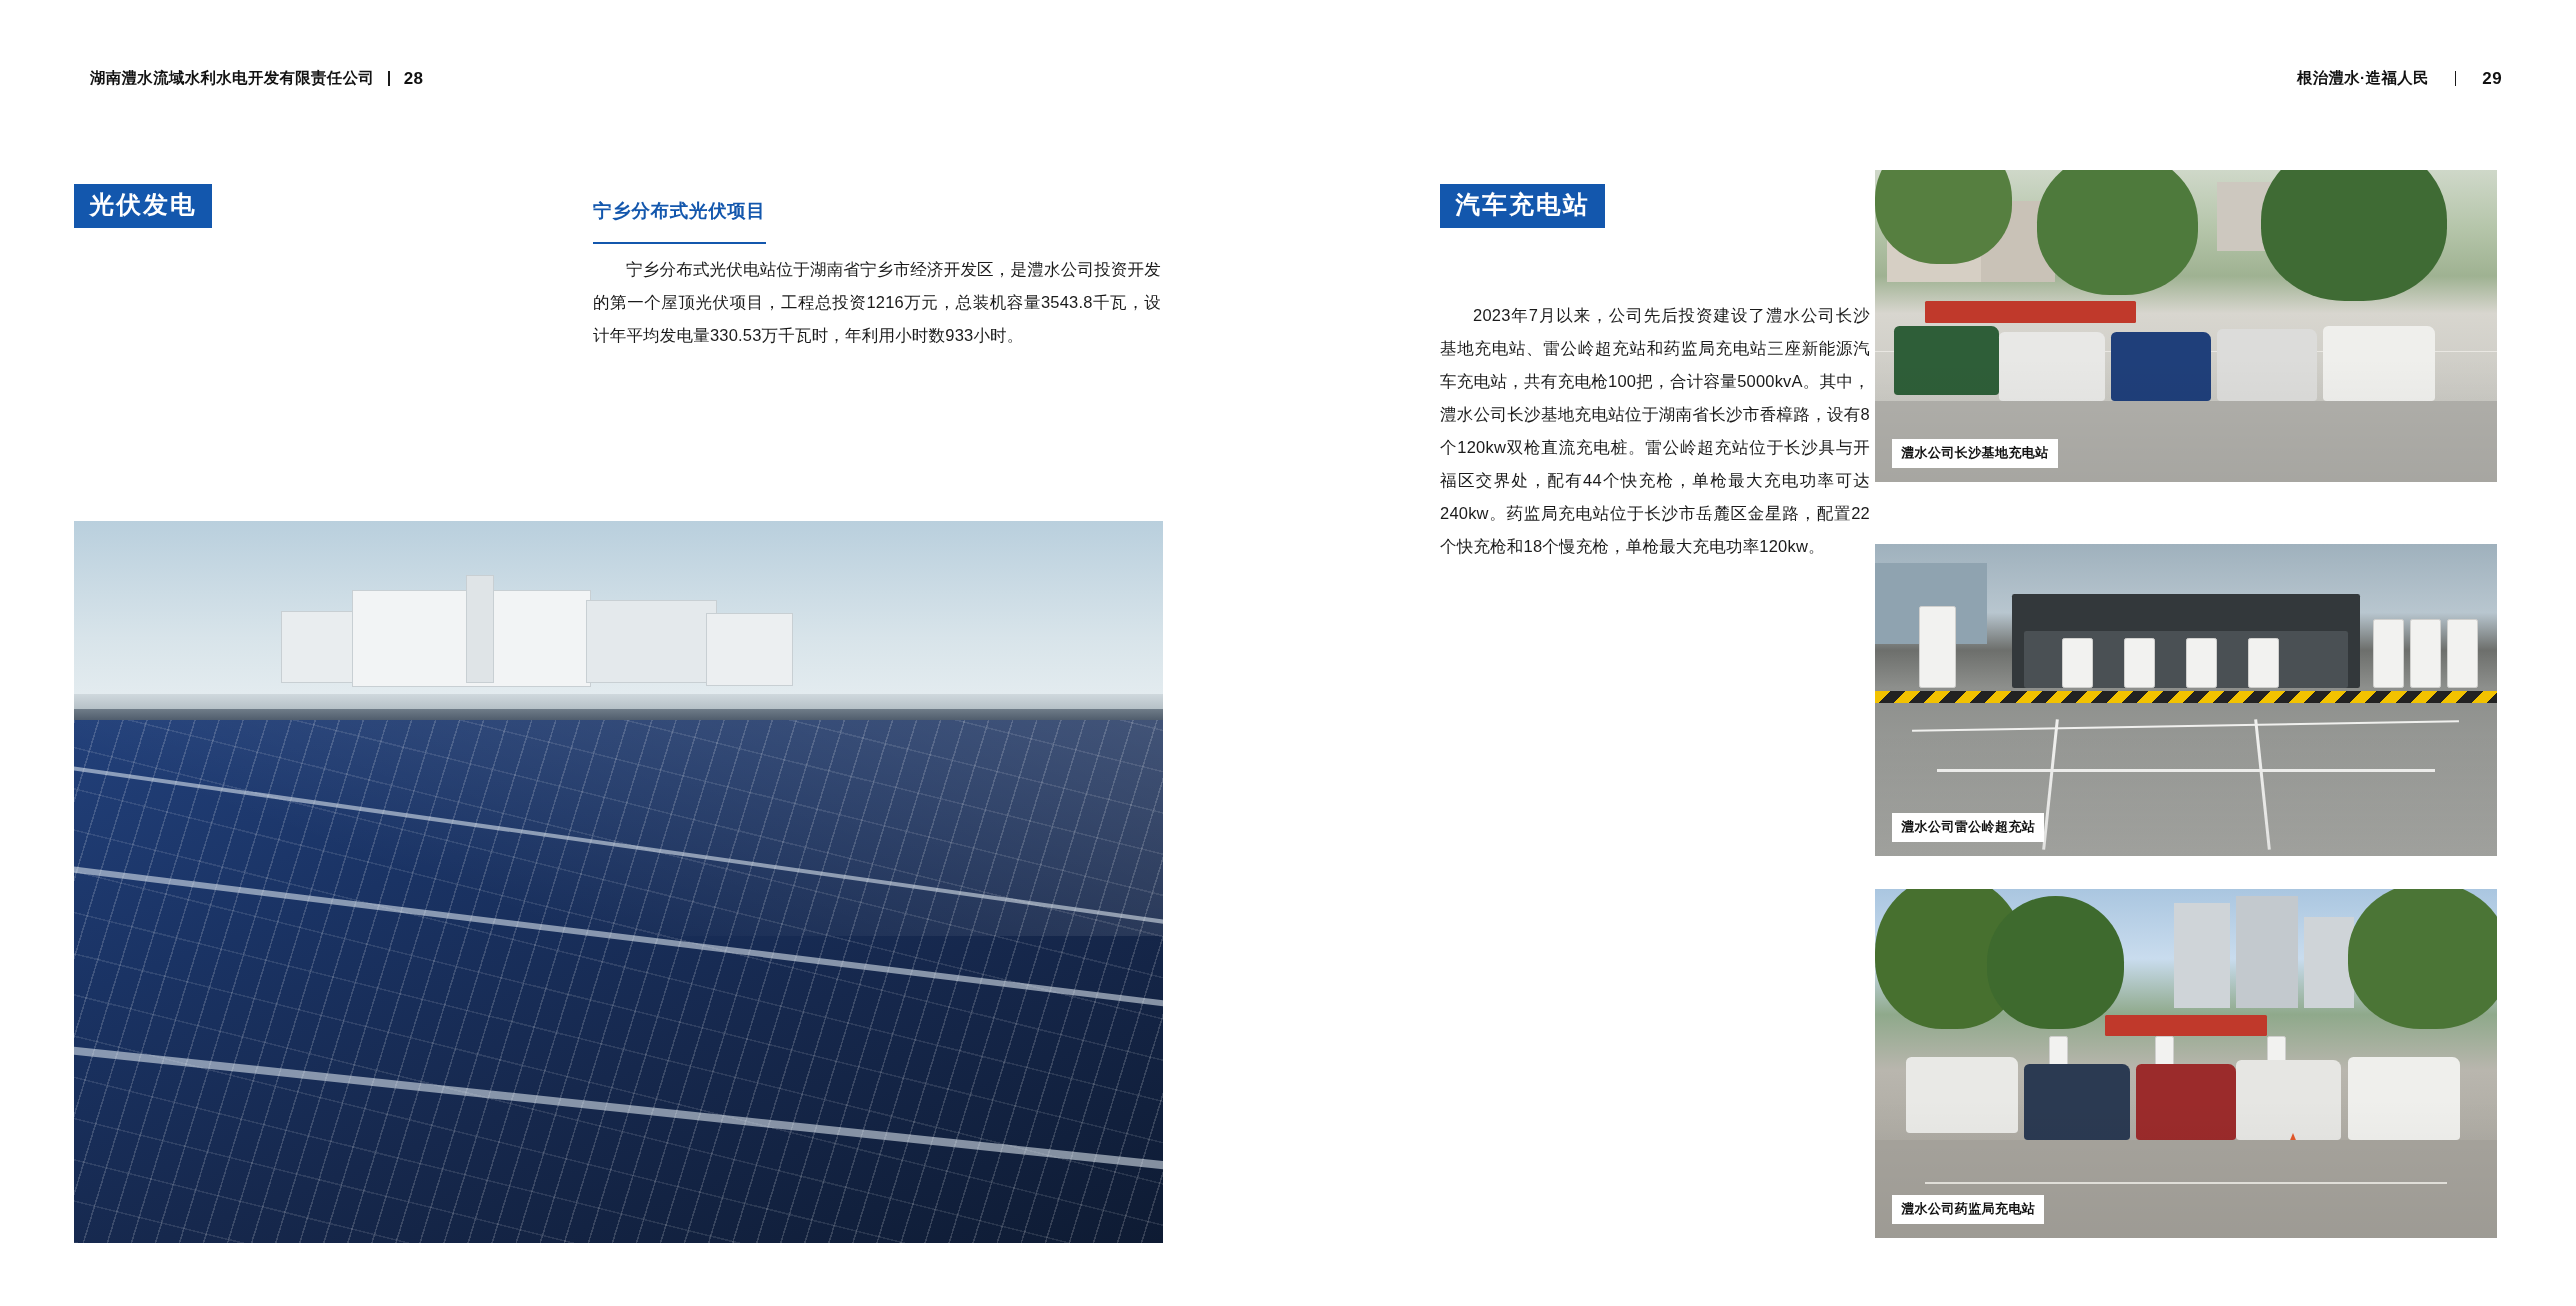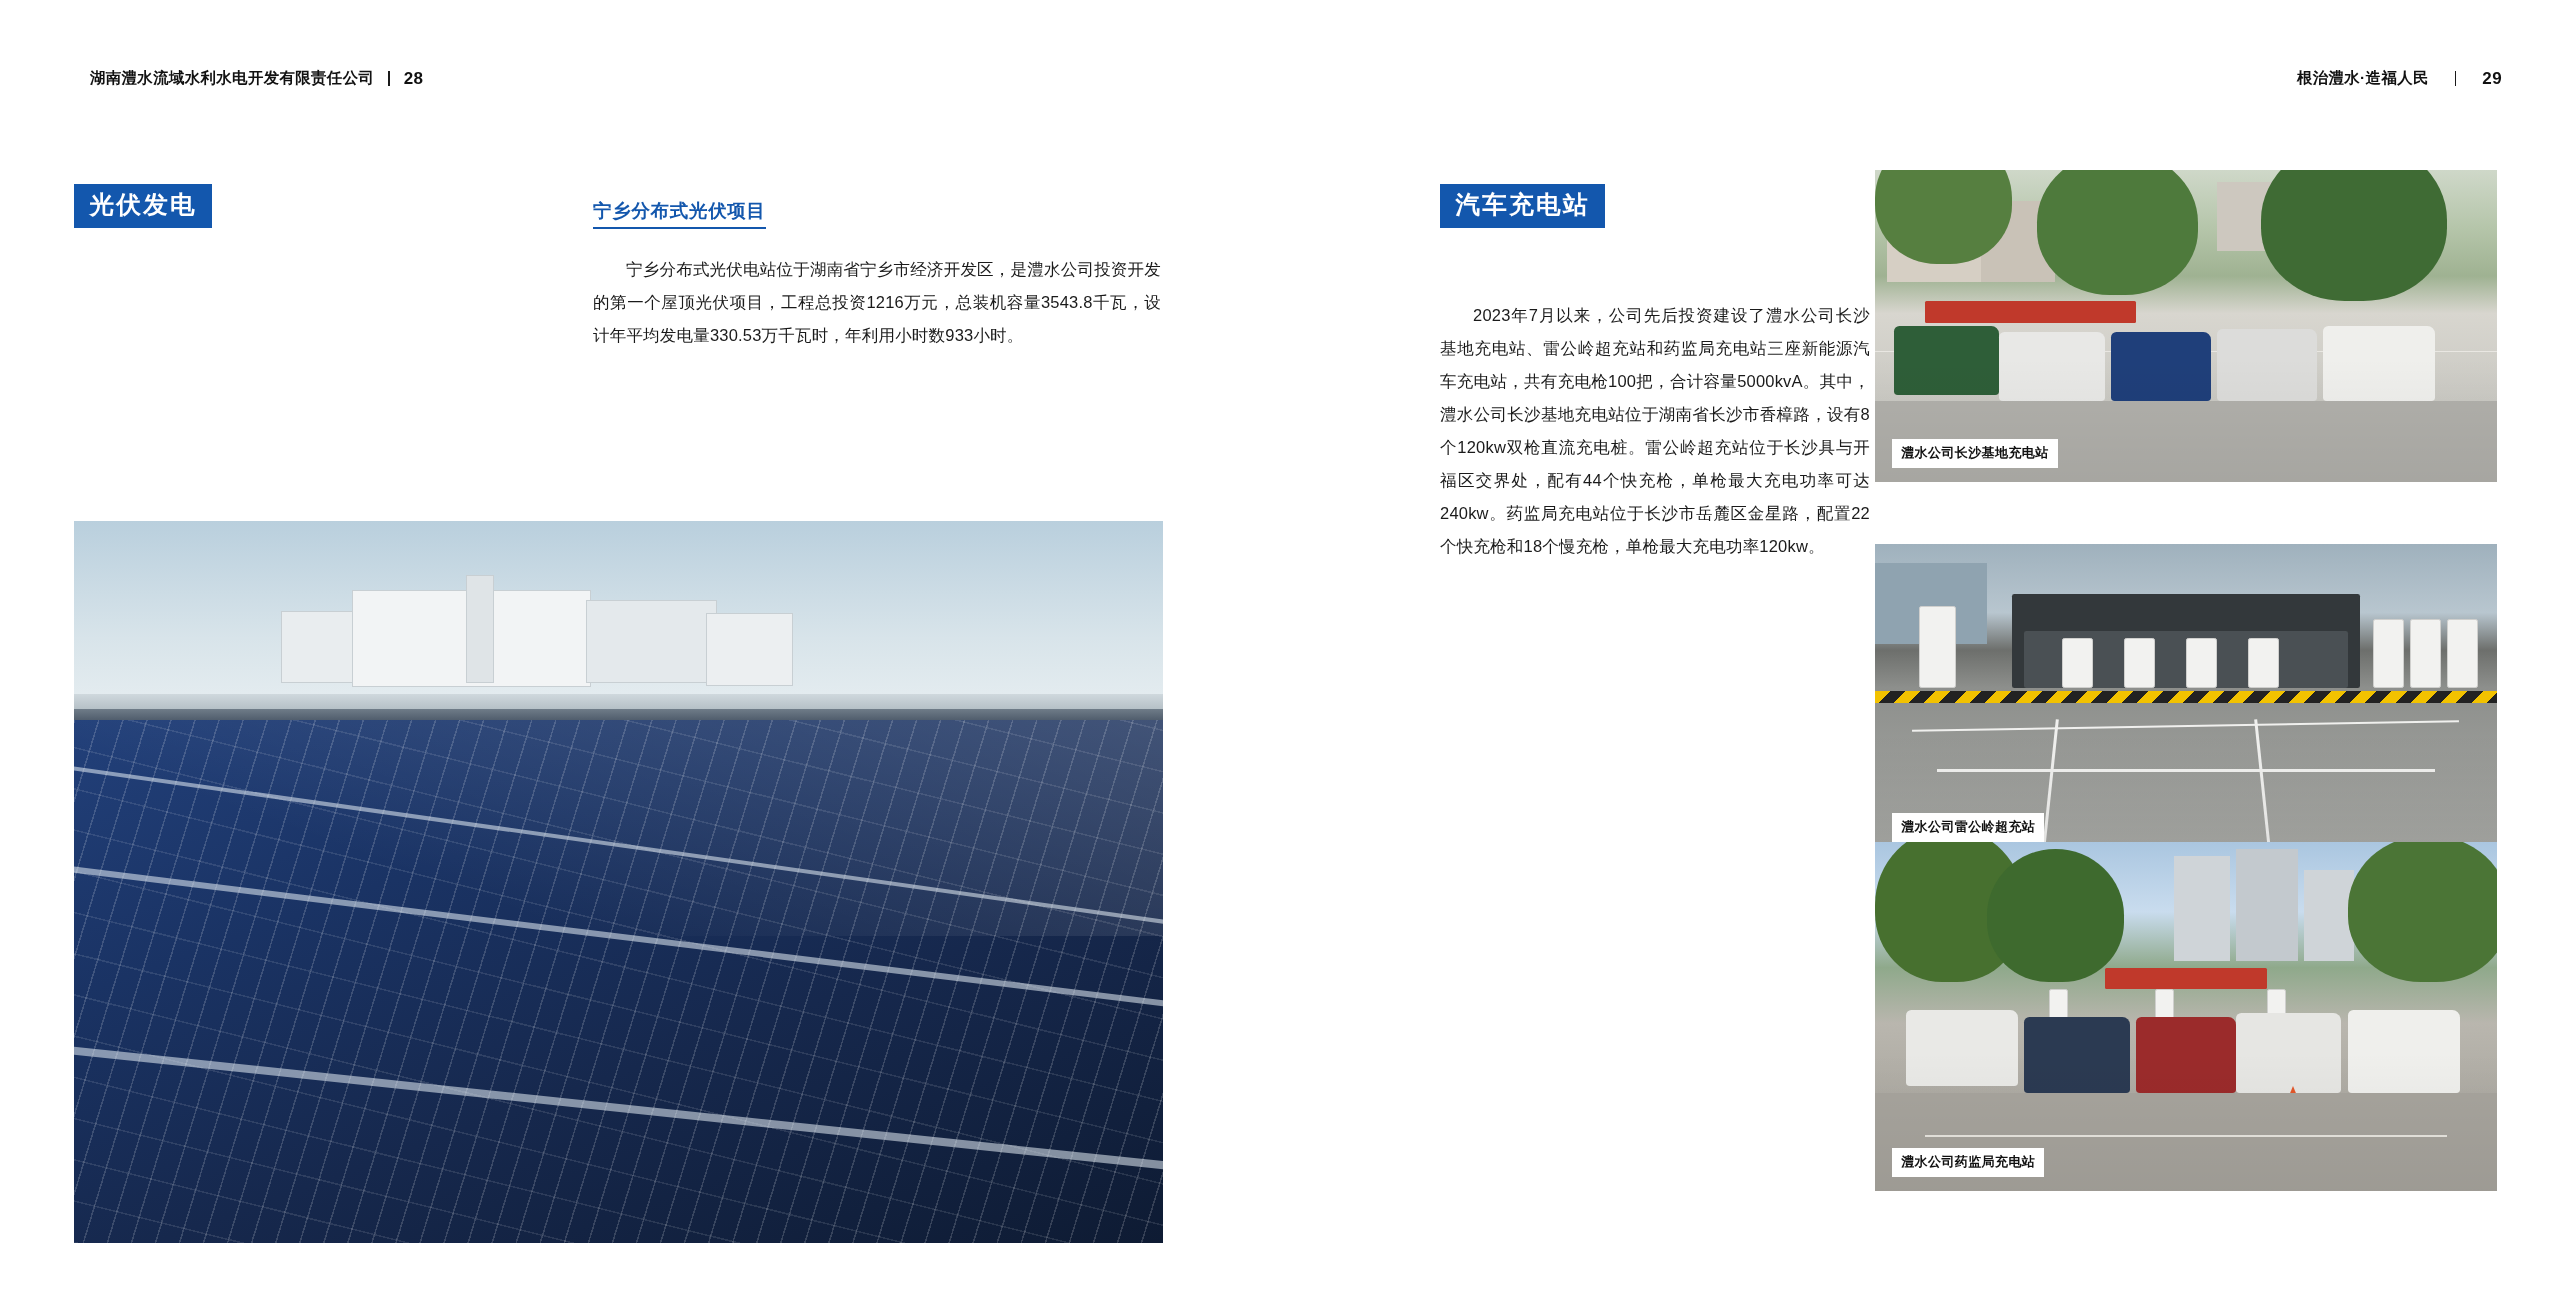--- a/index.html
+++ b/index.html
@@ -68,21 +68,21 @@
 
   
   .sub-title {
     position: absolute;
     color: #1357ad;
     font-size: 18.4px;
     font-weight: bold;
     letter-spacing: 0.8px;
     white-space: nowrap;
     border-bottom: 2.3px solid #1357ad;
-    padding-bottom: 4px;
+    padding-bottom: 19px;
   }
   .sub-left { left: 593px; top: 198px; }
 
   
   .body-copy {
     position: absolute;
     font-size: 16.5px;
     line-height: 2.0;
     color: #1a1a1a;
     text-align: justify;
@@ -156,21 +156,21 @@
   .solar .g2 { left: -5%; top: 72%; width: 112%; height: 7.7px; transform: rotate(6deg); }
   .solar .g3 { left: -5%; top: 33%; width: 112%; height: 3.8px; transform: rotate(8deg); }
   .solar .sheen {
     position: absolute; left: 0; top: 27.5%; width: 100%; height: 30%;
     background: linear-gradient(200deg, rgba(255,255,255,0.18), rgba(255,255,255,0) 70%);
   }
 
   
   .ph1 { left: 1875px; top: 170px; width: 622px; height: 312px; padding-left: 16px; }
   .ph2 { left: 1875px; top: 544px; width: 622px; height: 312px; }
-  .ph3 { left: 1875px; top: 842px; width: 622px; height: 349px; }
+  .ph3 { left: 1875px; top: 889px; width: 622px; height: 349px; }
 
   
   .ph1-bg {
     position: absolute; inset: 0;
     background: linear-gradient(#cfd8c9 0%, #b6c6ab 18%, #9fb292 34%, #d8d6cf 46%, #bdbdb8 100%);
   }
   .tree { position: absolute; border-radius: 50% 50% 45% 45%; }
   .bld-far { position: absolute; background: #c8c3bb; }
   .car { position: absolute; border-radius: 5.4px 7.7px 3.8px 3.8px; }
   .banner-red {

